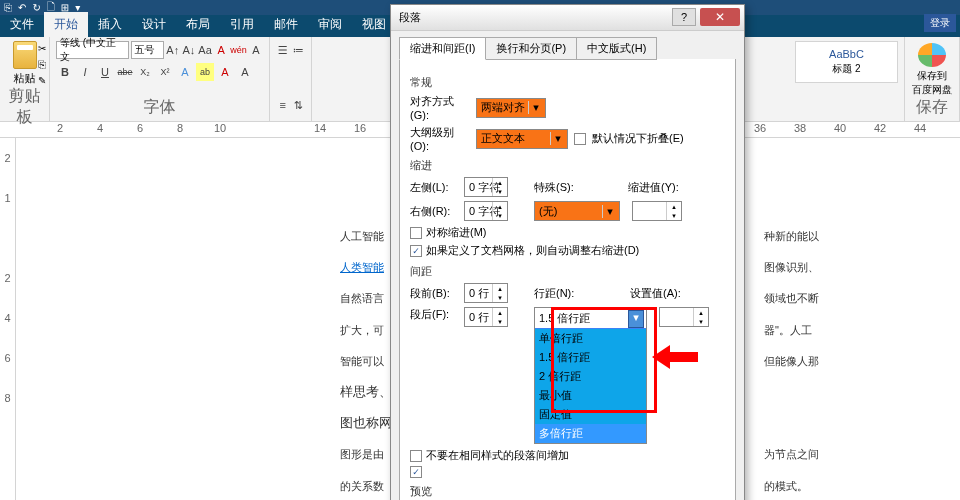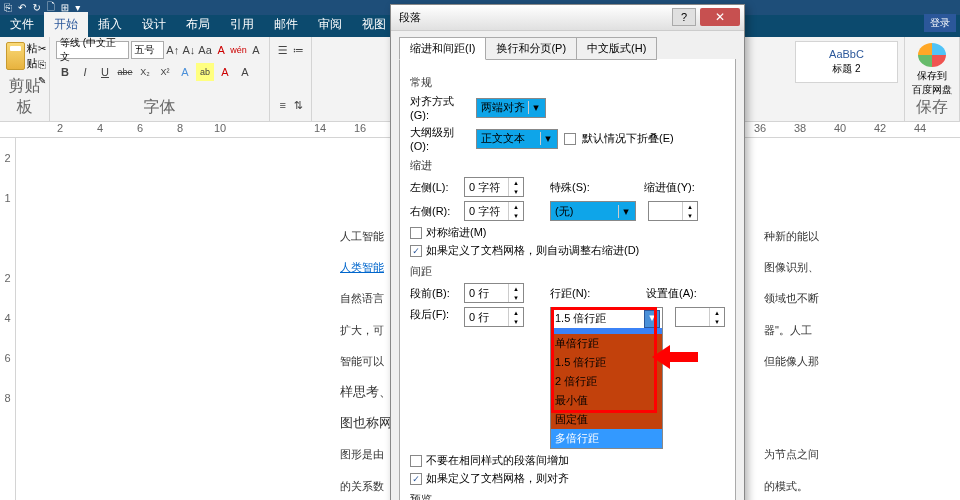--- a/index.html
+++ b/index.html
@@ -7,21 +7,21 @@
 .topbar{background:#1e4e79;height:15px;display:flex;align-items:center;padding:0 4px;gap:6px}
 .topbar span{color:#fff;font-size:10px}
 .login{position:absolute;right:4px;top:14px;color:#fff;background:#2b579a;padding:2px 6px;font-size:10px}
 .tabbar{background:#0c4a6e;height:22px;display:flex;align-items:flex-end}
 .tab{color:#fff;padding:4px 10px;font-size:12px}
 .tab.active{background:#f3f3f3;color:#2b579a}
 .ribbon{background:#f3f3f3;height:85px;border-bottom:1px solid #d4d4d4;display:flex;position:relative}
 .rgroup{border-right:1px solid #d4d4d4;padding:4px 6px;display:flex;flex-direction:column;justify-content:space-between;height:85px}
 .rgroup-label{text-align:center;color:#666;font-size:16px;margin-top:auto}
 .clipboard{width:50px}
-.paste-btn{display:flex;flex-direction:row;align-items:center;gap:2px}
+.paste-btn{display:flex;flex-direction:column;align-items:center;gap:2px}
 .paste-icon{width:24px;height:28px;background:linear-gradient(#f9d978,#e8b33f);border:1px solid #c89a2e;border-radius:2px;position:relative}
 .paste-icon::before{content:"";position:absolute;top:3px;left:3px;right:3px;height:5px;background:#fff;border-radius:1px}
 .font-group{width:220px}
 .font-row{display:flex;gap:2px;align-items:center;margin-bottom:4px}
 .combo{border:1px solid #ababab;background:#fff;padding:1px 3px;height:18px;display:flex;align-items:center;font-size:10px}
 .icon-btn{width:18px;height:18px;display:inline-flex;align-items:center;justify-content:center;color:#444;font-size:11px}
 .bold{font-weight:bold}
 .para-group{width:42px}
 .styles-group{width:116px;text-align:center}
 .style-box{border:1px solid #d4d4d4;padding:6px;background:#fff;font-size:14px}
@@ -41,30 +41,30 @@
 .dlg-close{position:absolute;right:4px;top:3px;width:40px;height:18px;background:#c75050;color:#fff;text-align:center;border-radius:2px;font-size:12px;line-height:18px}
 .dlg-help{position:absolute;right:48px;top:3px;width:24px;height:18px;background:#e0e0e0;border:1px solid #aaa;text-align:center;font-size:11px;line-height:16px}
 .dlg-tabs{display:flex;padding:6px 8px 0;gap:0}
 .dlg-tab{border:1px solid #aaa;padding:3px 10px;background:#f0f0f0;font-size:11px;margin-right:-1px}
 .dlg-tab.active{background:#fff;border-bottom:1px solid #fff;position:relative;z-index:1}
 .dlg-body{background:#fff;margin:0 8px 8px;border:1px solid #aaa;border-top:none;padding:10px;margin-top:-1px}
 .section-label{font-size:11px;color:#333;margin:6px 0 4px}
 .form-row{display:flex;align-items:center;margin:4px 0;gap:6px}
 .form-label{width:60px;font-size:11px}
 .form-label2{width:48px;font-size:11px}
-.dropdown{border:1px solid #888;background:#0ea5e9;height:20px;display:flex;align-items:center;padding:0 4px;font-size:11px;position:relative}
+.dropdown{border:1px solid #888;background:#f97316;height:20px;display:flex;align-items:center;padding:0 4px;font-size:11px;position:relative}
 .dropdown::after{content:"▾";position:absolute;right:2px;width:14px;text-align:center;border-left:1px solid #ccc}
-.spinner{border:1px solid #888;background:#fff;height:20px;width:60px;display:flex;align-items:center;padding:0 4px;font-size:11px;position:relative}
+.spinner{border:1px solid #888;background:#fff;height:20px;width:44px;display:flex;align-items:center;padding:0 4px;font-size:11px;position:relative}
 .spinner::after{content:"▴\A▾";white-space:pre;position:absolute;right:0;width:14px;font-size:7px;line-height:9px;text-align:center;border-left:1px solid #ccc}
 .checkbox-row{display:flex;align-items:center;gap:4px;margin:3px 0;font-size:11px}
 .checkbox{width:12px;height:12px;border:1px solid #888;background:#fff;display:inline-flex;align-items:center;justify-content:center;font-size:9px;color:#2b579a}
 .line-dropdown{border:1px solid #888;background:#fff;width:113px;position:relative}
 .line-selected{height:20px;display:flex;align-items:center;padding:0 4px;font-size:11px}
 .line-selected::after{content:"▾";position:absolute;right:2px;top:2px;width:14px;height:16px;background:#4a90d9;color:#fff;text-align:center;border:1px solid #2b579a}
-.line-options{background:#c2410c;border-top:6px solid #3b82f6}
+.line-options{background:#0ea5e9;border-top:1px solid #3b82f6}
 .line-opt{padding:2px 4px;font-size:11px}
 .line-opt.sel{background:#3399ff;color:#fff}
 .highlight-box{position:absolute;border:3px solid #ff0000;pointer-events:none}
 .arrow{position:absolute;color:#ff0000}
 .arrow-body{width:30px;height:10px;background:#ff0000}
 .arrow-head{width:0;height:0;border-top:12px solid transparent;border-bottom:12px solid transparent;border-right:18px solid #ff0000;position:absolute;left:-16px;top:-7px}
 </style>
 </head>
 <body>
 
@@ -203,21 +203,21 @@
     <div class="dlg-tab">中文版式(H)</div>
   </div>
   <div class="dlg-body">
     <div class="section-label">常规</div>
     <div class="form-row">
       <span class="form-label">对齐方式(G):</span>
       <div class="dropdown" style="width:70px">两端对齐</div>
     </div>
     <div class="form-row">
       <span class="form-label">大纲级别(O):</span>
-      <div class="dropdown" style="width:82px">正文文本</div>
+      <div class="dropdown" style="width:92px">正文文本</div>
       <span class="checkbox"></span>
       <span>默认情况下折叠(E)</span>
     </div>
 
     <div class="section-label">缩进</div>
     <div class="form-row">
       <span class="form-label2">左侧(L):</span>
       <div class="spinner">0 字符</div>
       <span class="form-label2" style="margin-left:20px">特殊(S):</span>
       <span style="margin-left:40px;font-size:11px">缩进值(Y):</span>
@@ -259,21 +259,20 @@
         </div>
       </div>
       <div class="spinner" style="width:50px;margin-left:6px"></div>
     </div>
     <div class="checkbox-row">
       <span class="checkbox"></span>
       <span>不要在相同样式的段落间增加</span>
     </div>
     <div class="checkbox-row">
       <span class="checkbox">✓</span>
-      <span>如果定义了文档网格，则对齐</span>
     </div>
 
     <div class="section-label">预览</div>
 
   </div>
 </div>
 
 <div class="highlight-box" style="left:551px;top:307px;width:106px;height:106px"></div>
 <div class="arrow" style="left:668px;top:352px">
   <div class="arrow-head"></div>

